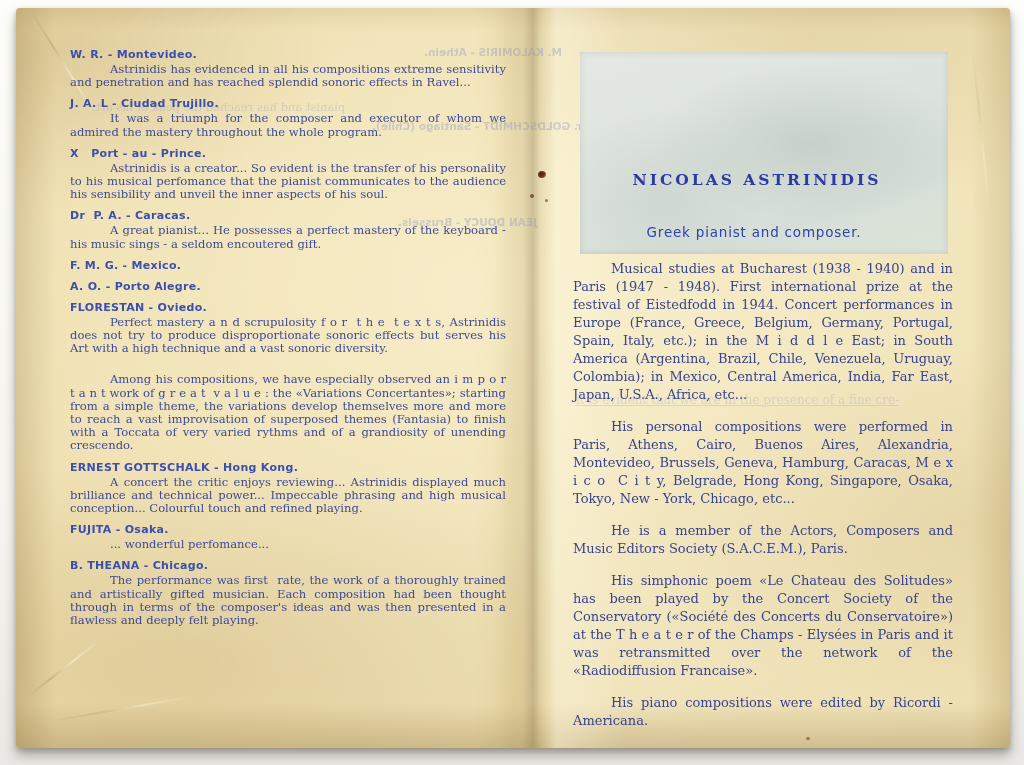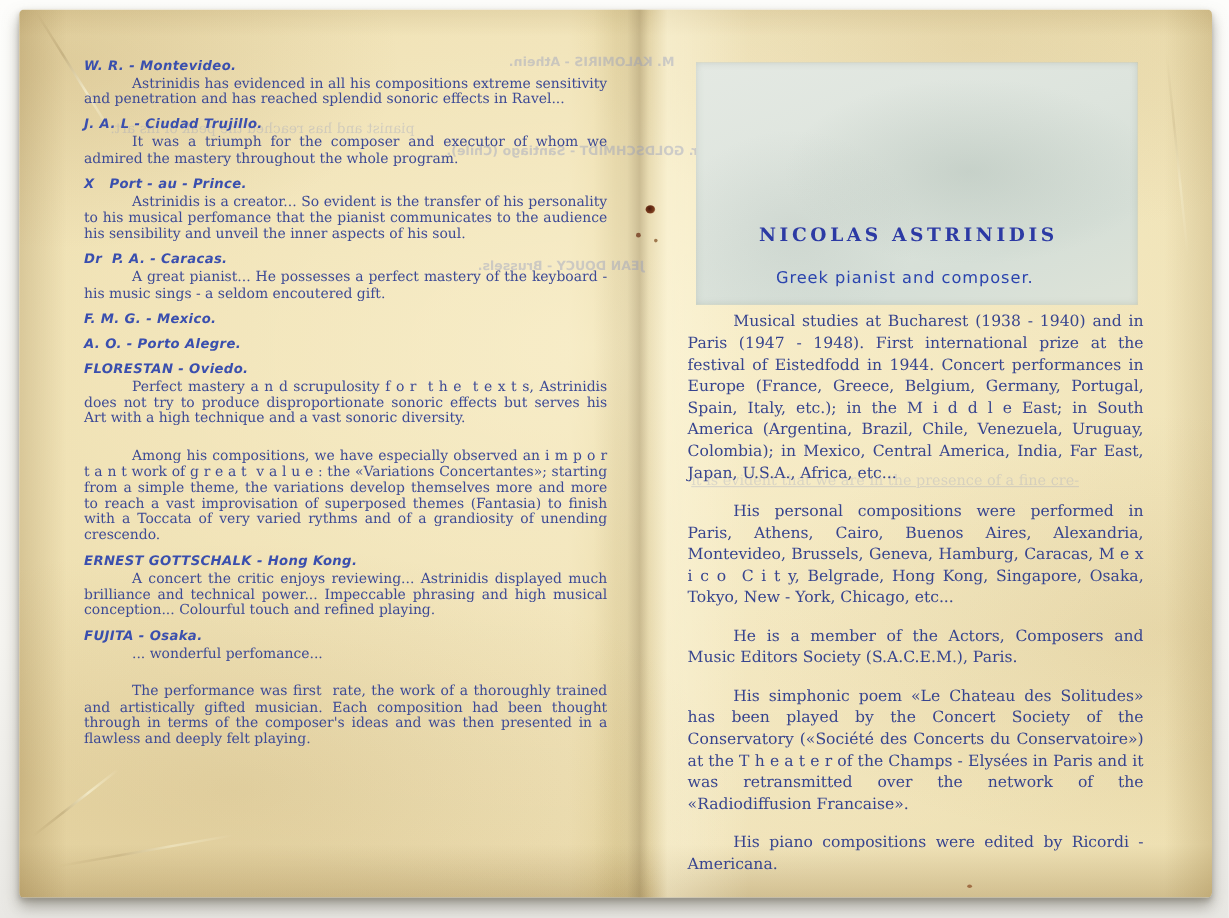--- a/index.html
+++ b/index.html
@@ -50,21 +50,20 @@
 
   
   .page-left{
     position:absolute;left:54px;top:40px;width:436px;
     color:#3d4a96;
   }
   .rev-head{
     font-family:"DejaVu Sans", sans-serif;font-weight:bold;
     font-size:11px;letter-spacing:.3px;color:#3a4fae;
     margin:8px 0 2px 0;
-    font-style:italic;
   }
   .rev-head:first-child{margin-top:0;}
   .rev-body{
     margin:0;font-size:11.6px;line-height:13.2px;
     text-align:justify;text-indent:40px;color:#3d4a96;
   }
   .rev-body + .rev-body{margin-top:18px;}
 
   
   .ghost{position:absolute;pointer-events:none;color:#8b96c2;opacity:.38;filter:blur(.6px);white-space:nowrap;}
@@ -80,21 +79,21 @@
     position:absolute;left:564px;top:44px;width:368px;height:202px;
     background:
       radial-gradient(60% 55% at 62% 45%, rgba(150,168,158,.30), rgba(0,0,0,0) 70%),
       radial-gradient(40% 60% at 22% 70%, rgba(160,175,168,.22), rgba(0,0,0,0) 70%),
       linear-gradient(160deg,#e4e9e3 0%,#dde4dd 45%,#d6dfd7 75%,#dde3d8 100%);
     box-shadow:0 0 6px rgba(120,130,115,.25) inset;
   }
   .photo-title{
     position:absolute;left:0;right:14px;top:118px;text-align:center;
     font-family:"DejaVu Serif",serif;font-weight:bold;
-    font-size:15.5px;letter-spacing:3px;color:#2c3aa4;margin:16px;
+    font-size:15.5px;letter-spacing:3px;color:#2c3aa4;margin:0;
   }
   .photo-subtitle{
     position:absolute;left:0;right:20px;top:172px;text-align:center;
     font-family:"DejaVu Sans",sans-serif;font-weight:normal;
     font-size:13.5px;letter-spacing:.8px;color:#2b44ae;margin:0;
   }
   .page-right{
     position:absolute;left:557px;top:252px;width:380px;color:#37448f;
   }
   .bio-p{
@@ -134,20 +133,21 @@
         <p class="rev-body">A great pianist... He possesses a perfect mastery of the keyboard - his music sings - a seldom encoutered gift.</p>
         <div class="rev-head">F. M. G. - Mexico.</div>
         <div class="rev-head">A. O. - Porto Alegre.</div>
         <div class="rev-head">FLORESTAN - Oviedo.</div>
         <p class="rev-body">Perfect mastery a n d scrupulosity f o r &nbsp;t h e &nbsp;t e x t s, Astrinidis does not try to produce disproportionate sonoric effects but serves his Art with a high technique and a vast sonoric diversity.</p>
         <p class="rev-body">Among his compositions, we have especially observed an i m p o r t a n t work of g r e a t &nbsp;v a l u e : the «Variations Concertantes»; starting from a simple theme, the variations develop themselves more and more to reach a vast improvisation of superposed themes (Fantasia) to finish with a Toccata of very varied rythms and of a grandiosity of unending crescendo.</p>
         <div class="rev-head">ERNEST GOTTSCHALK - Hong Kong.</div>
         <p class="rev-body">A concert the critic enjoys reviewing... Astrinidis displayed much brilliance and technical power... Impeccable phrasing and high musical conception... Colourful touch and refined playing.</p>
         <div class="rev-head">FUJITA - Osaka.</div>
         <p class="rev-body">... wonderful perfomance...</p>
+        <div class="rev-head">B. THEANA - Chicago.</div>
         <p class="rev-body">The performance was first &nbsp;rate, the work of a thoroughly trained and artistically gifted musician. Each composition had been thought through in terms of the composer's ideas and was then presented in a flawless and deeply felt playing.</p>
       </div>
 
     <div class="photo">
       <h1 class="photo-title">NICOLAS ASTRINIDIS</h1>
       <h2 class="photo-subtitle">Greek pianist and composer.</h2>
     </div>
     <div class="page-right" id="bio">
         <p class="bio-p">Musical studies at Bucharest (1938 - 1940) and in Paris (1947 - 1948). First international prize at the festival of Eistedfodd in 1944. Concert performances in Europe (France, Greece, Belgium, Germany, Portugal, Spain, Italy, etc.); in the M i d d l e East; in South America (Argentina, Brazil, Chile, Venezuela, Uruguay, Colombia); in Mexico, Central America, India, Far East, Japan, U.S.A., Africa, etc...</p>
         <p class="bio-p">His personal compositions were performed in Paris, Athens, Cairo, Buenos Aires, Alexandria, Montevideo, Brussels, Geneva, Hamburg, Caracas, M e x i c o &nbsp;C i t y, Belgrade, Hong Kong, Singapore, Osaka, Tokyo, New - York, Chicago, etc...</p>

